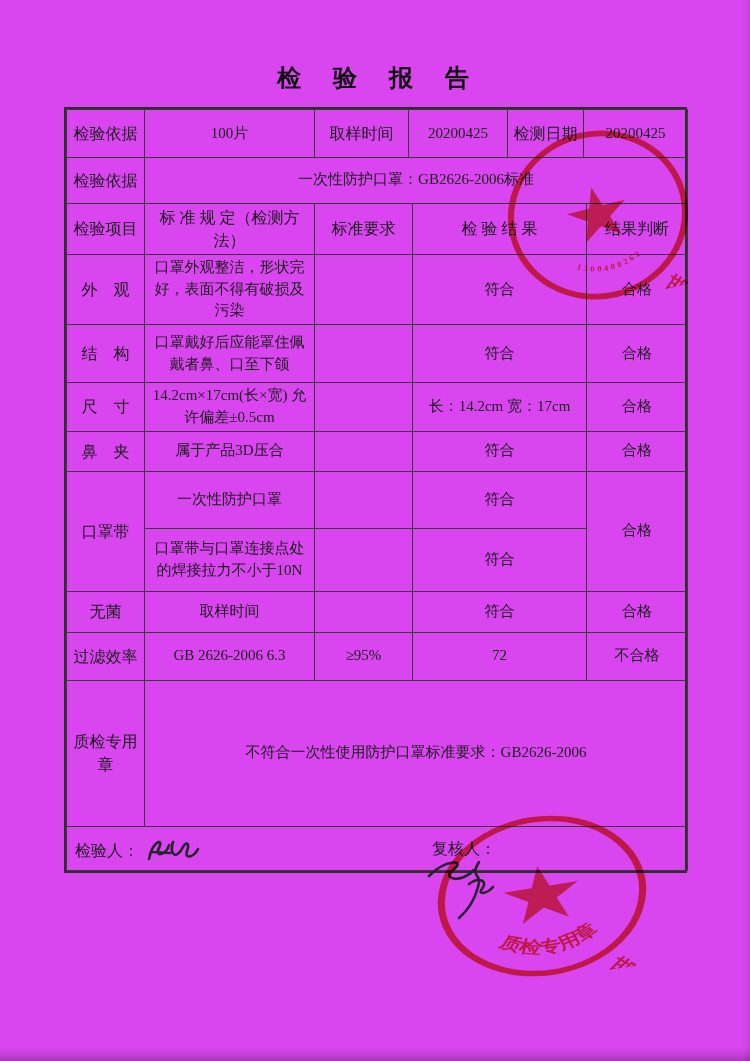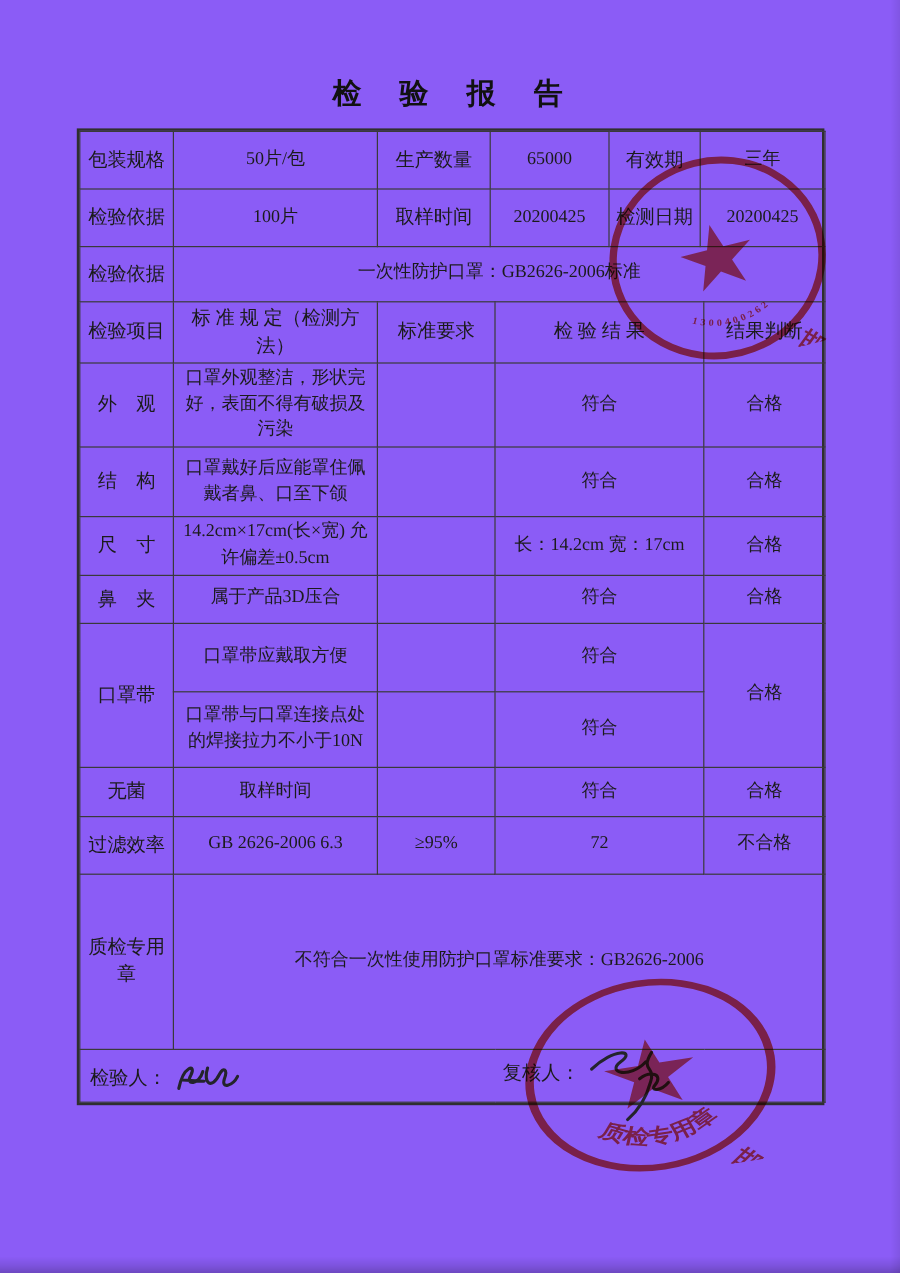--- a/index.html
+++ b/index.html
@@ -1,20 +1,20 @@
 <!DOCTYPE html>
 <html><head>
 <meta charset="utf-8">
 <style>
   * { box-sizing: border-box; margin: 0; padding: 0; }
   html,body { background:#ffffff; }
   .page {
     position: relative;
     width: 750px; height: 1061px;
-    background: #8b5cf6;
+    background: #d946ef;
     overflow: hidden;
     font-family: "Liberation Serif", "DejaVu Serif", serif;
     color: #1b1b1b;
   }
   .title {
     position: absolute; top: 62px; left: 0; width: 100%;
     text-align: center; font-size: 24px; font-weight: bold;
     letter-spacing: 4px; color: #111;
   }
   .doc {
@@ -29,21 +29,21 @@
     text-align: center; vertical-align: middle;
     padding: 2px 5px; color: #1b1b1b;
     word-break: break-all;
   }
   td.al { text-align: left; padding-left: 10px; font-size: 16px; }
   td.lbl { font-size: 16px; }
   .std { font-size: 15px; }
   .sign-cell { position: relative; overflow: visible; }
   .sig-group { position: absolute; display: flex; align-items: center; }
   .sig-left  { left: 8px;  top: 4px; align-items: center; }
-  .sig-right { left: 352px; top: 0; }
+  .sig-right { left: 352px; top: 10px; flex-direction: column; }
   .sig-label { font-size: 16px; }
   .sig-svg { overflow: visible; }
   .sig-path { fill: none; stroke: #24242c; stroke-width: 2.6; stroke-linecap: round; stroke-linejoin: round; }
   .stamp {
     position: absolute; pointer-events: none;
     mix-blend-mode: multiply; opacity: 0.85;
   }
   .stamp-top    { left: 503px; top: 120px; width: 190px; height: 190px; transform: rotate(-14deg) scaleY(.93); }
   .stamp-bottom { left: 432px; top: 786px; width: 220px; height: 220px; transform: rotate(-9deg) scaleY(.76); }
   .seal-text { fill: #d8392c; font-family: "Liberation Serif","DejaVu Serif",serif; font-weight: bold; }
@@ -68,28 +68,20 @@
     <table>
       <colgroup>
         <col style="width:78px">
           <col style="width:170px">
           <col style="width:94px">
         <col style="width:99px">
           <col style="width:76px">
           <col style="width:104px">
       </colgroup>
       <tbody>
-      <tr style="height:48px">
-        <td class="lbl">包装规格</td>
-        <td>50片/包</td>
-        <td class="lbl">生产数量</td>
-        <td>65000</td>
-        <td class="lbl">有效期</td>
-        <td>三年</td>
-      </tr>
       <tr style="height:48px">
         <td class="lbl">检验依据</td>
         <td>100片</td>
         <td class="lbl">取样时间</td>
         <td>20200425</td>
         <td class="lbl">检测日期</td>
         <td>20200425</td>
       </tr>
     </tbody>
       </table>
@@ -137,21 +129,21 @@
       </tr>
       <tr style="height:40px">
         <td class="lbl">鼻　夹</td>
         <td class="std">属于产品3D压合</td>
         <td></td>
         <td>符合</td>
         <td>合格</td>
       </tr>
       <tr style="height:57px">
         <td class="lbl" rowspan="2">口罩带</td>
-        <td class="std">口罩带应戴取方便</td>
+        <td class="std">一次性防护口罩</td>
         <td></td>
         <td>符合</td>
         <td rowspan="2">合格</td>
       </tr>
       <tr style="height:63px">
         <td class="std">口罩带与口罩连接点处的焊接拉力不小于10N</td>
         <td></td>
         <td>符合</td>
       </tr>
       <tr style="height:41px">

